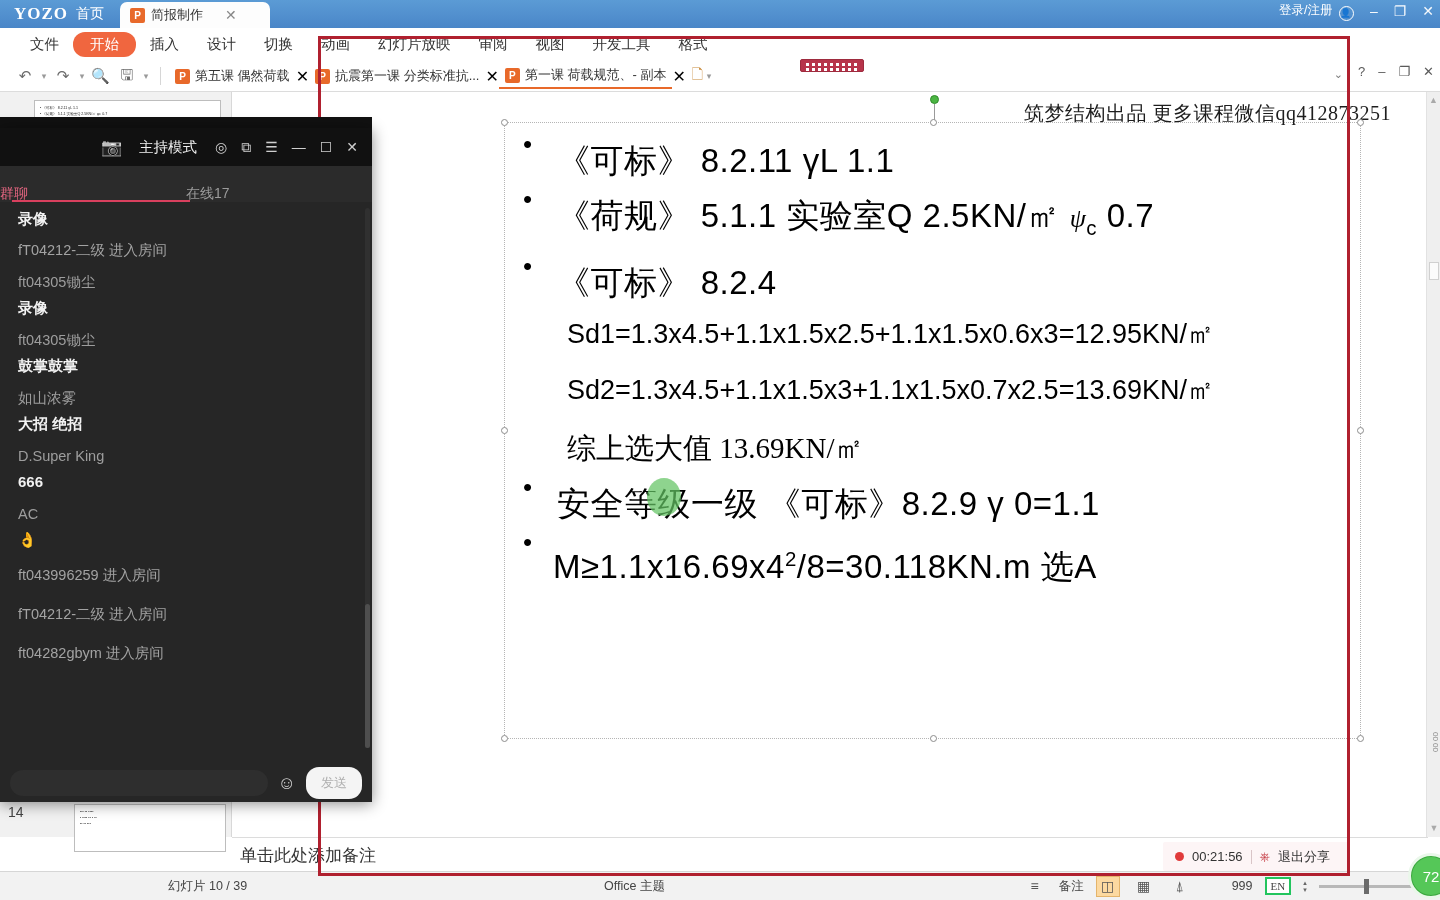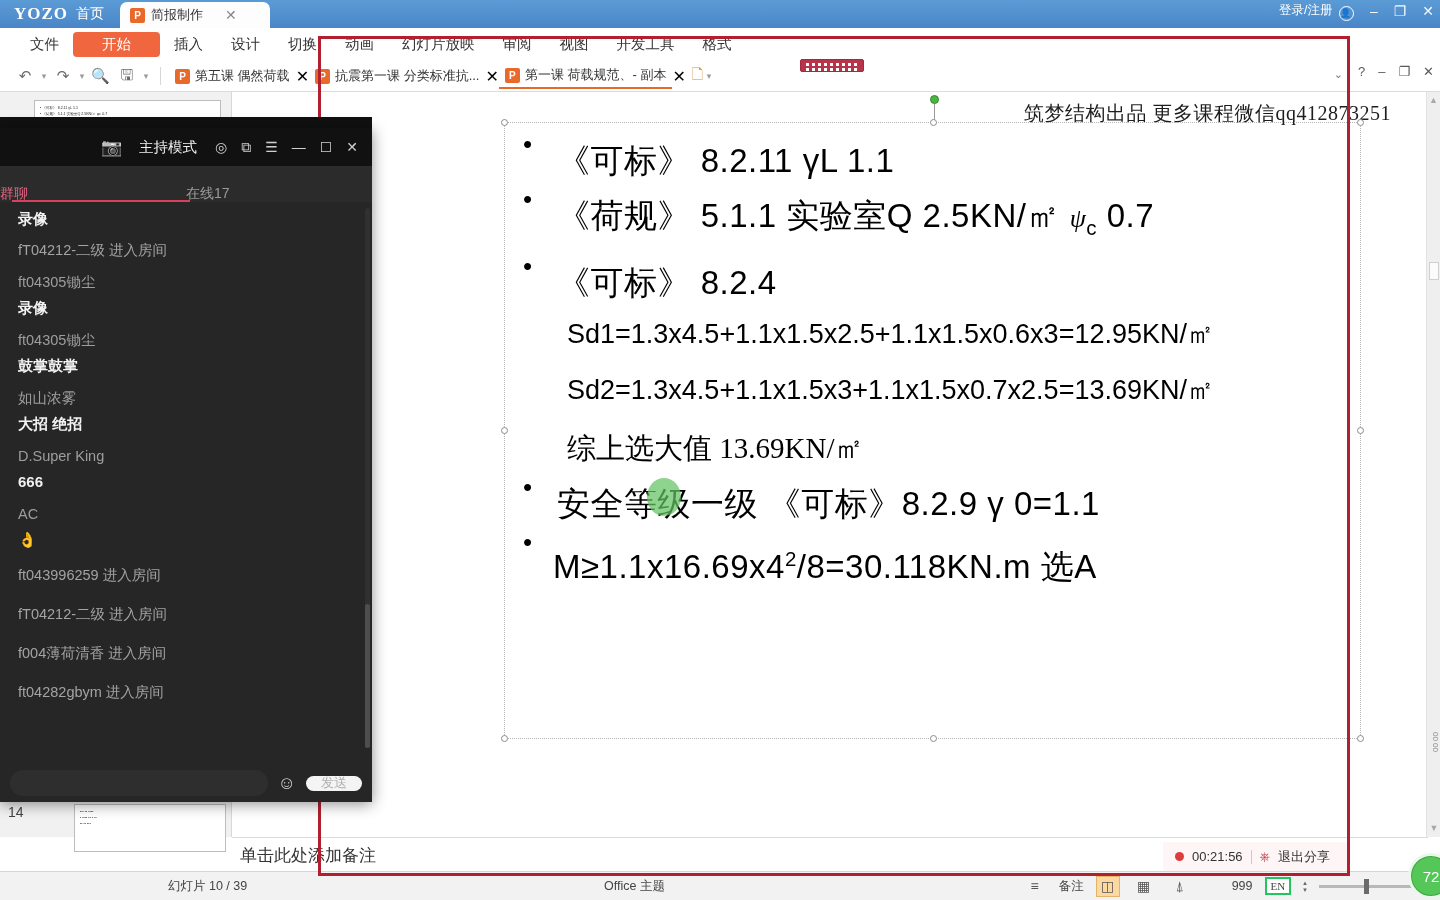--- a/index.html
+++ b/index.html
@@ -52,21 +52,21 @@
   
   .ribbon {
     position: absolute; left: 0; top: 28px; width: 1440px; height: 64px;
     background: #fff; border-bottom: 1px solid #dcdcdc;
   }
   .menurow { display: flex; align-items: center; height: 33px; padding-left: 16px; gap: 0; }
   .menurow .mi {
     font-size: 14.5px; color: #333; padding: 3px 14px; white-space: nowrap;
   }
   .menurow .mi.active {
-    background: #f0663f; color: #fff; border-radius: 4px; padding: 3px 29px;
+    background: #f0663f; color: #fff; border-radius: 12px; padding: 3px 17px;
   }
   .qrow { display: flex; align-items: center; height: 30px; padding-left: 12px; gap: 0; }
   .qicon {
     width: 26px; height: 24px; display: flex; align-items: center; justify-content: center;
     color: #6a6a6a; font-size: 15px;
   }
   .qcaret { color: #9a9a9a; font-size: 9px; width: 12px; text-align: center; }
   .qsep { width: 1px; height: 18px; background: #d6d6d6; margin: 0 8px; }
   .ftab {
     display: flex; align-items: center; gap: 5px; font-size: 13px; color: #333;
@@ -266,21 +266,21 @@
   }
   .chat-input {
     height: 38px; background: #262626; display: flex; align-items: center;
     padding: 0 10px;
   }
   .chat-input .field {
     flex: 1; height: 26px; background: #2e2e2e; border-radius: 13px;
   }
   .smiley { color: #cfcfcf; font-size: 18px; margin: 0 10px; }
   .sendbtn {
-    width: 56px; height: 15px; border-radius: 13px; background: #f4f4f4;
+    width: 56px; height: 32px; border-radius: 13px; background: #f4f4f4;
     color: #b0b0b0; font-size: 13px; display: flex; align-items: center;
     justify-content: center;
   }
 
   
   .chat-topsliver {
     position: absolute; left: 0; top: 117px; width: 372px; height: 12px; background: #111;
   }
 </style>
 </head>
@@ -541,23 +541,20 @@
         <div class="who">AC</div>
         <div class="txt emoji">👌</div>
       </div>
       <div class="msg sys" style="margin-top:4px">
         <div class="who">ft043996259 进入房间</div>
       </div>
       <div class="msg sys">
         <div class="who">fT04212-二级 进入房间</div>
       </div>
       <div class="msg sys">
-        <div class="who">f004薄荷清香 进入房间</div>
-      </div>
-      <div class="msg sys">
         <div class="who">ft04282gbym 进入房间</div>
       </div>
       <div class="chatscroll">
           <i></i>
         </div>
     </div>
 
     <div class="chat-input">
       <div class="field"></div>
       <span class="smiley">☺</span>

